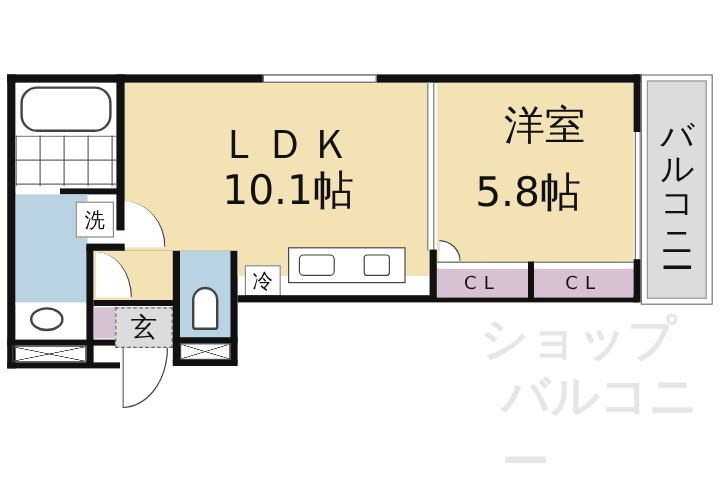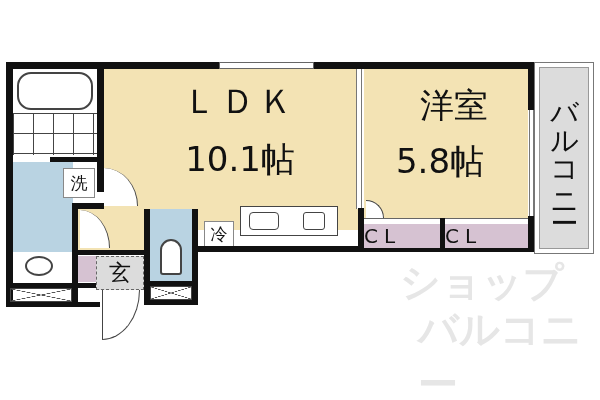--- a/index.html
+++ b/index.html
@@ -5,21 +5,21 @@
   html,body{margin:0;padding:0;background:#ffffff;}
   body{width:600px;height:400px;position:relative;overflow:hidden;font-family:"DejaVu Sans",sans-serif;}
   .abs{position:absolute;box-sizing:border-box;}
   .wall{background:#111;}
   .ldk{background:#f3e3b4;}
   .wet{background:#b9d3e2;}
   .cl{background:#d6c2d2;}
   .gray{background:#dcdcdc;}
   .label-big{font-family:"DejaVu Sans",sans-serif;color:#111;text-align:center;line-height:1;}
   .tag{background:#fff;border:1px solid #888;font-size:17px;display:flex;align-items:center;justify-content:center;color:#111;}
-  .cl-text{font-size:20px;letter-spacing:6px;display:flex;align-items:center;justify-content:flex-start;color:#111;}
+  .cl-text{font-size:15px;letter-spacing:6px;display:flex;align-items:center;justify-content:center;color:#111;}
   .wm{color:#e6e6e6;font-weight:bold;font-family:"DejaVu Sans",sans-serif;}
 </style>
 </head>
 <body>
 
 <div class="abs wall" style="left:6px;top:62px;width:530px;height:7px;"></div>
 <div class="abs wall" style="left:6px;top:62px;width:7px;height:245px;"></div>
 
 <div class="abs" style="left:13px;top:69px;width:84px;height:92px;background:#fff;">
   <div class="abs" style="left:4px;top:3px;width:76px;height:38px;border:2px solid #444;border-radius:14px;"></div>
@@ -56,21 +56,21 @@
 </div>
 <div class="abs" style="left:150px;top:286px;width:42px;height:14px;border:1px solid #444;background:linear-gradient(to top right,transparent 48%,#555 49%,#555 51%,transparent 52%),linear-gradient(to bottom right,transparent 48%,#555 49%,#555 51%,transparent 52%);"></div>
 <div class="abs wall" style="left:192px;top:203px;width:6px;height:100px;"></div>
 <div class="abs wall" style="left:144px;top:281px;width:54px;height:5px;"></div>
 <div class="abs wall" style="left:144px;top:300px;width:54px;height:5px;"></div>
 
 <div class="abs ldk" style="left:104px;top:69px;width:254px;height:140px;"></div>
 <div class="abs ldk" style="left:198px;top:200px;width:160px;height:30px;"></div>
 <div class="abs" style="left:104px;top:168px;width:34px;height:38px;background:#fff;border-top-right-radius:34px 38px;border-right:1px solid #444;"></div>
 <div class="abs" style="left:219px;top:62px;width:95px;height:7px;background:#fff;border:1px solid #666;"></div>
-<div class="abs label-big" style="left:150px;top:84px;width:180px;font-size:34px;letter-spacing:4px;">ＬＤＫ</div>
+<div class="abs label-big" style="left:150px;top:104px;width:180px;font-size:34px;letter-spacing:4px;">ＬＤＫ</div>
 <div class="abs label-big" style="left:150px;top:142px;width:180px;font-size:34px;">10.1帖</div>
 
 <div class="abs tag" style="left:204px;top:221px;width:30px;height:26px;">冷</div>
 <div class="abs" style="left:240px;top:206px;width:98px;height:30px;background:#fff;border:1px solid #444;">
   <div class="abs" style="left:8px;top:5px;width:30px;height:18px;border:1px solid #444;border-radius:4px;"></div>
   <div class="abs" style="left:62px;top:5px;width:22px;height:18px;border:1px solid #444;border-radius:3px;"></div>
 </div>
 <div class="abs wall" style="left:198px;top:246px;width:334px;height:6px;"></div>
 
 <div class="abs" style="left:356px;top:69px;width:6px;height:140px;background:#fff;border-left:1px solid #777;border-right:1px solid #777;"></div>

